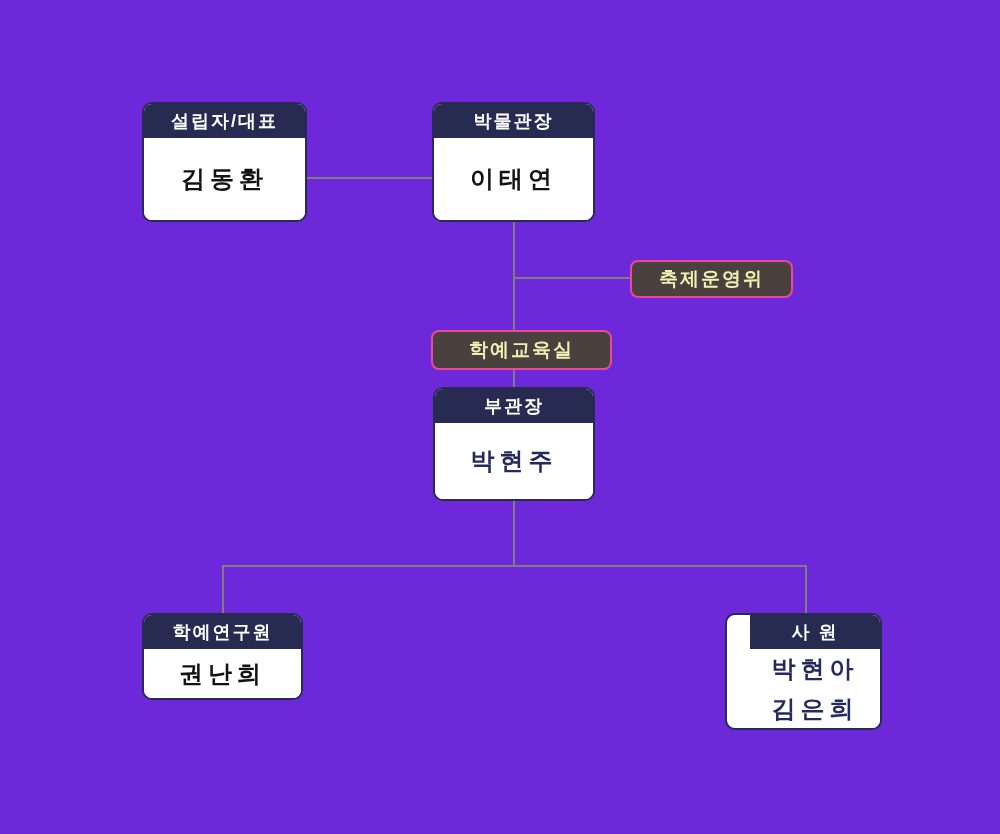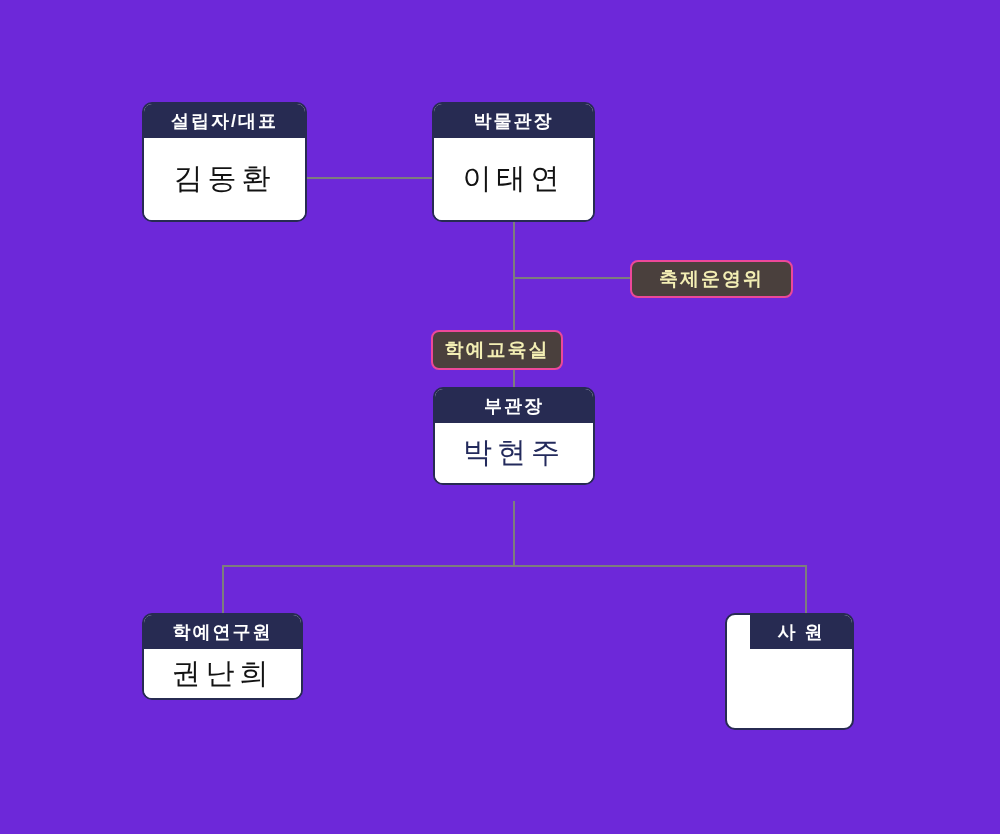--- a/index.html
+++ b/index.html
@@ -40,22 +40,22 @@
   }
   .org-body {
     flex: 1 1 auto;
     display: flex;
     flex-direction: column;
     align-items: center;
     justify-content: center;
     background: #ffffff;
   }
   .org-name {
-    font-size: 29px;
-    font-weight: 400;
+    font-size: 24px;
+    font-weight: 700;
     letter-spacing: 5px;
     line-height: 1.65;
     white-space: nowrap;
   }
   .name-dark { color: #121212; }
   .name-navy { color: #232a5c; }
   
   .tag-node {
     position: absolute;
     box-sizing: border-box;
@@ -100,33 +100,37 @@
 
   <div class="org-node" style="left:432px; top:102px; width:163px; height:120px;">
     <div class="org-header">박물관장</div>
     <div class="org-body">
       <div class="org-name name-dark">이태연</div>
     </div>
   </div>
 
   <div class="tag-node" style="left:630px; top:260px; width:163px; height:38px;">축제운영위</div>
 
-  <div class="tag-node" style="left:431px; top:330px; width:132px; height:40px;">학예교육실</div>
+  <div class="tag-node" style="left:431px; top:330px; width:181px; height:40px;">학예교육실</div>
 
-  <div class="org-node" style="left:433px; top:387px; width:162px; height:98px;">
+  <div class="org-node" style="left:433px; top:387px; width:162px; height:114px;">
     <div class="org-header">부관장</div>
     <div class="org-body">
       <div class="org-name name-navy">박현주</div>
     </div>
   </div>
 
   <div class="org-node" style="left:142px; top:613px; width:161px; height:87px;">
     <div class="org-header">학예연구원</div>
     <div class="org-body">
       <div class="org-name name-dark">권난희</div>
     </div>
   </div>
 
-  <div class="org-node" style="left:725px; top:613px; width:129px; height:117px;padding-left:23px;">
+  <div class="org-node" style="left:725px; top:613px; width:157px; height:117px;padding-left:23px;">
     <div class="org-header">사 원</div>
+    <div class="org-body">
+      <div class="org-name name-navy">박현아</div>
+      <div class="org-name name-navy">김은희</div>
+    </div>
   </div>
 
 </div>
 
 </body></html>

